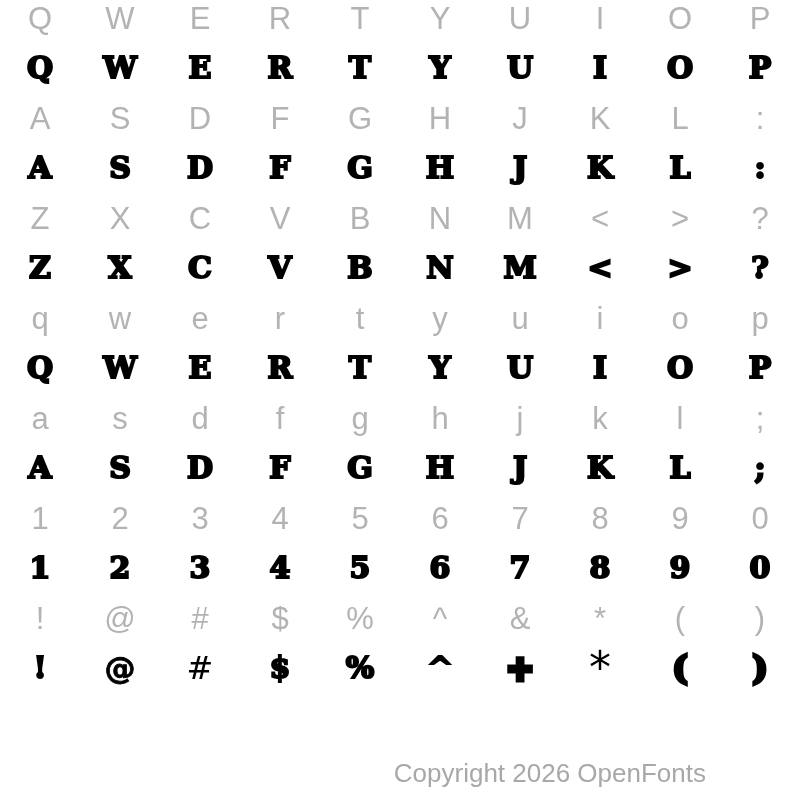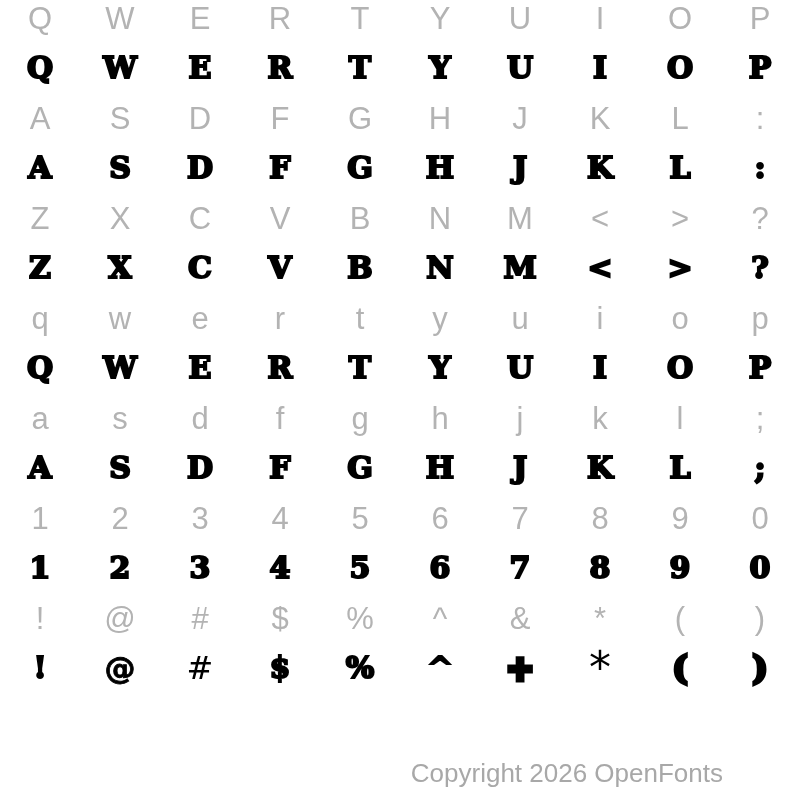--- a/index.html
+++ b/index.html
@@ -75,21 +75,21 @@
     font-size: 33px;
     -webkit-text-stroke: 5px #000000;
   }
   .specimen .cell.paren-heavy {
     font-size: 31px;
     -webkit-text-stroke: 4px #000000;
   }
   .footer {
     position: absolute;
     top: 757px;
-    right: 77px;
+    right: 94px;
     height: 32px;
     display: flex;
     align-items: center;
     justify-content: center;
   }
   .copyright {
     color: #a8a8a8;
     font-family: "Liberation Sans", sans-serif;
     font-size: 26px;
     white-space: nowrap;

